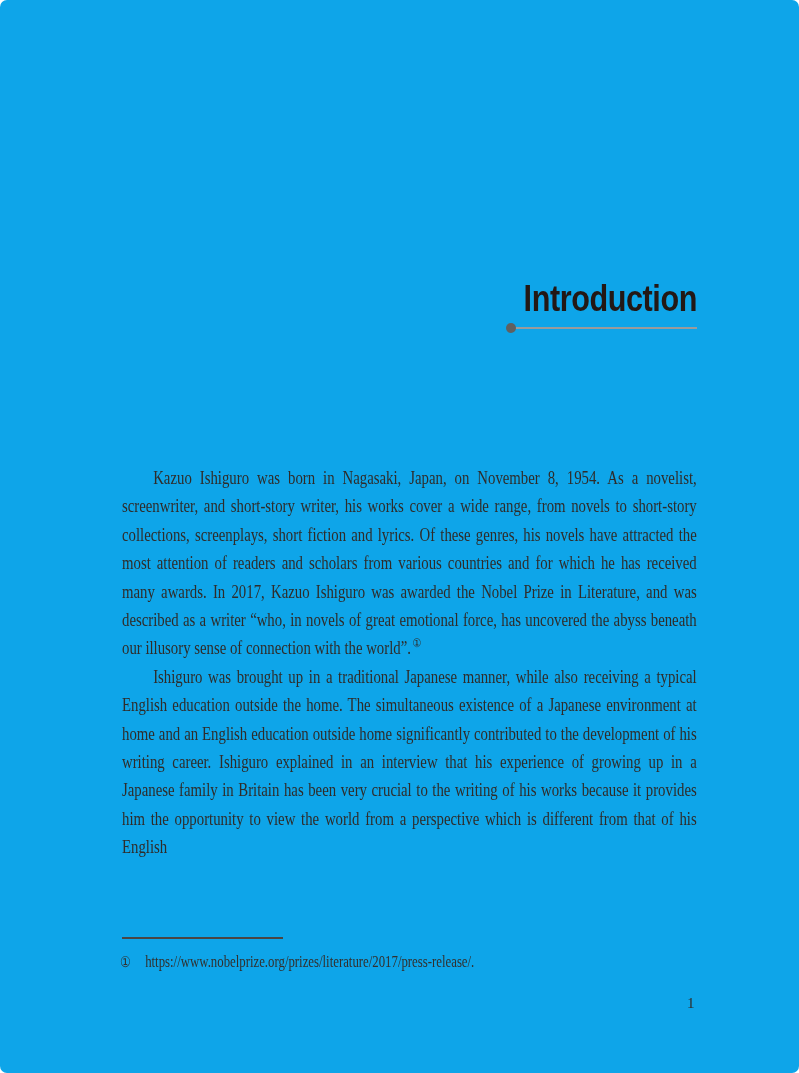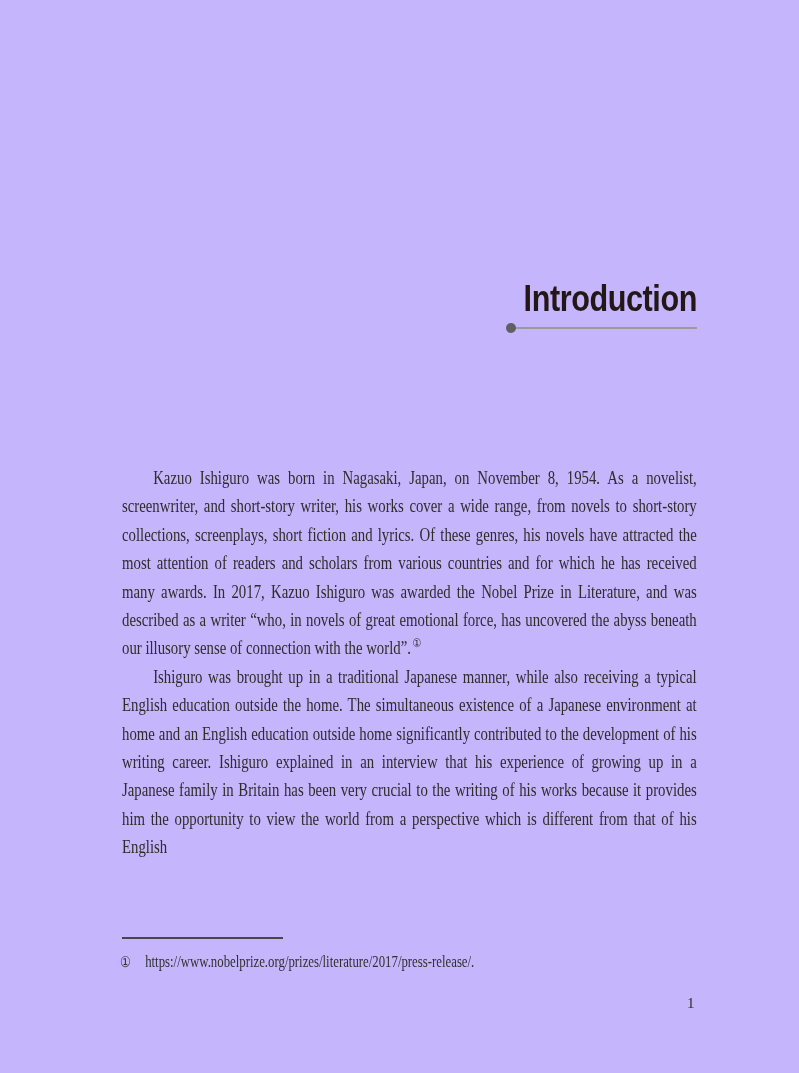--- a/index.html
+++ b/index.html
@@ -3,23 +3,24 @@
 <meta charset="utf-8">
 <style>
   * { margin: 0; padding: 0; box-sizing: border-box; }
   html, body { background: #ffffff; }
   body { width: 799px; height: 1073px; position: relative; }
 
   .page {
     position: relative;
     width: 799px;
     height: 1073px;
-    background: #c4b5fd;
+    background: #0ea5e9;
     font-family: "Liberation Serif", serif;
     overflow: hidden;
+    border-radius: 7px;
   }
 
   
   .chapter-title {
     position: absolute;
     top: 281px;
     right: 102px;
     font-family: "Liberation Sans", sans-serif;
     font-weight: bold;
     font-size: 36px;

